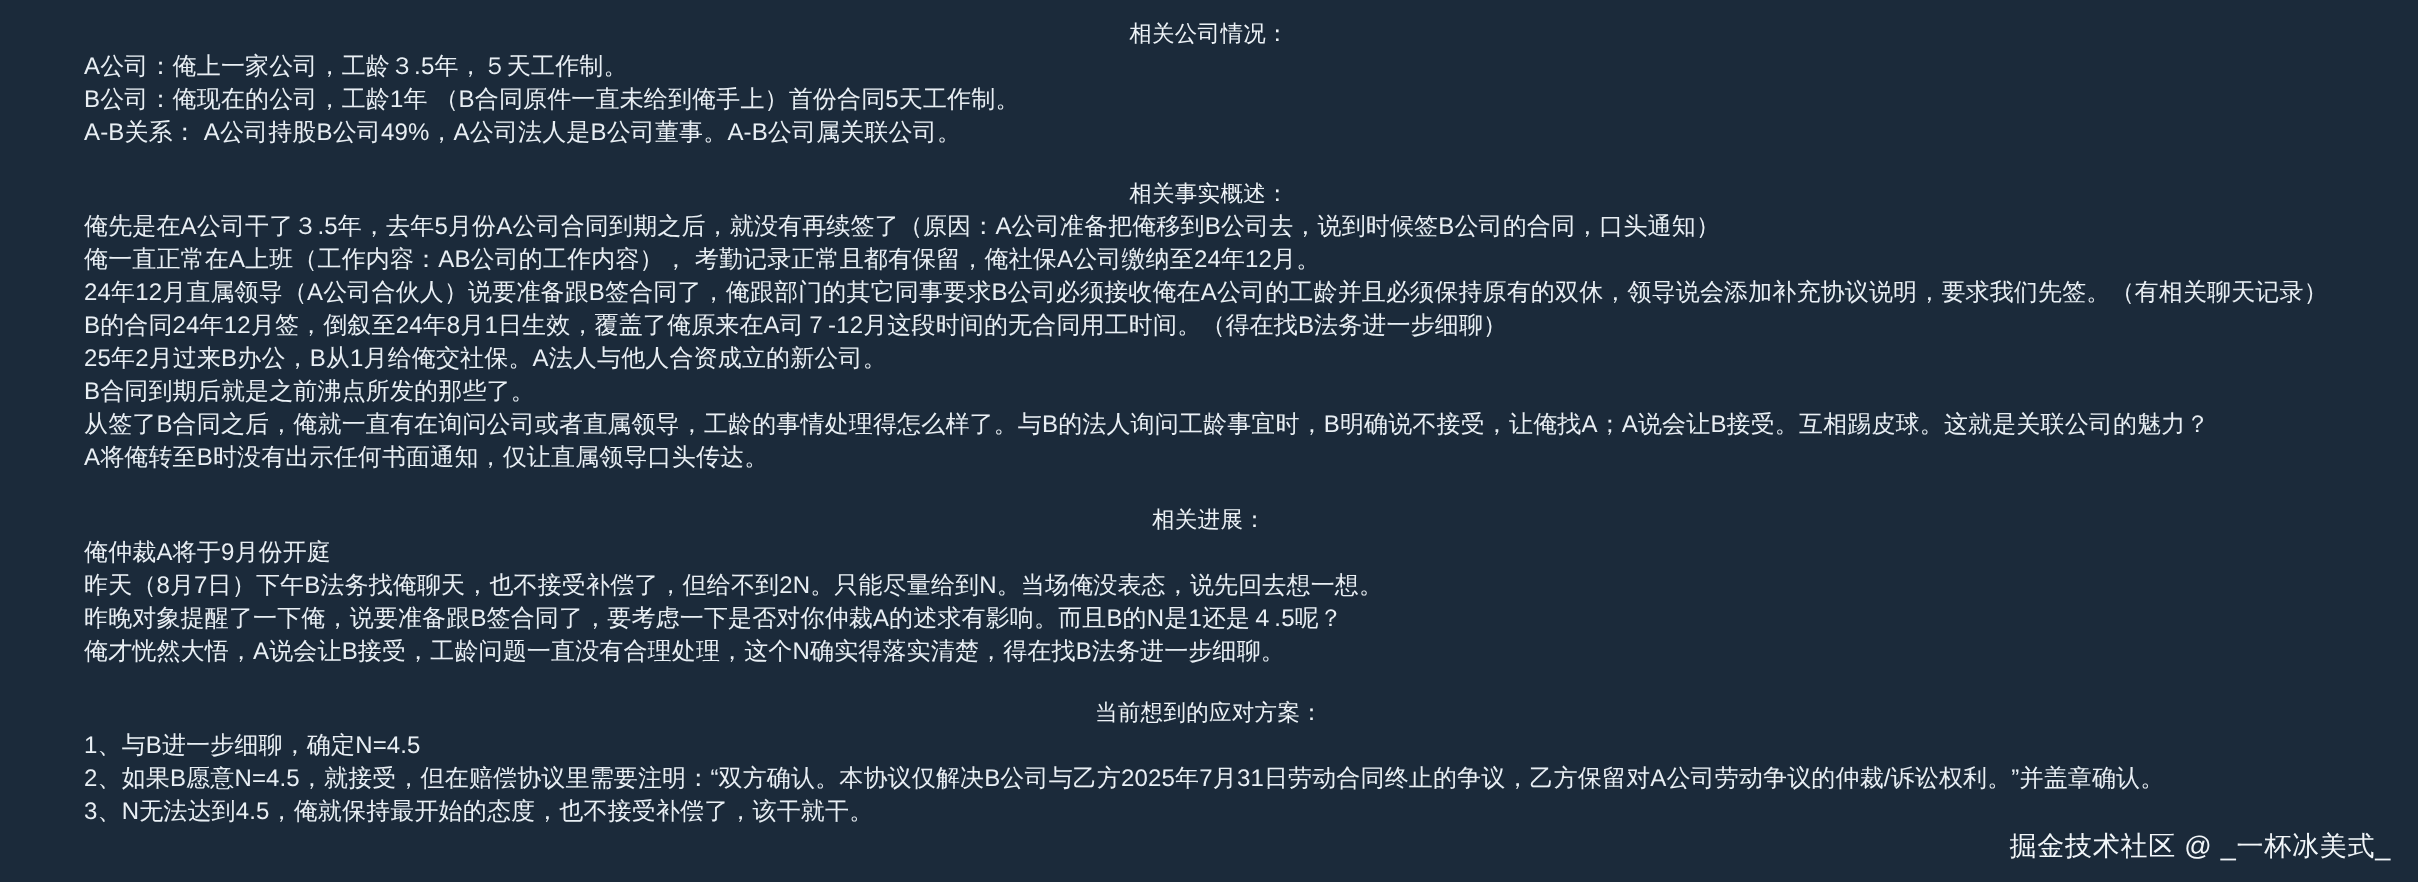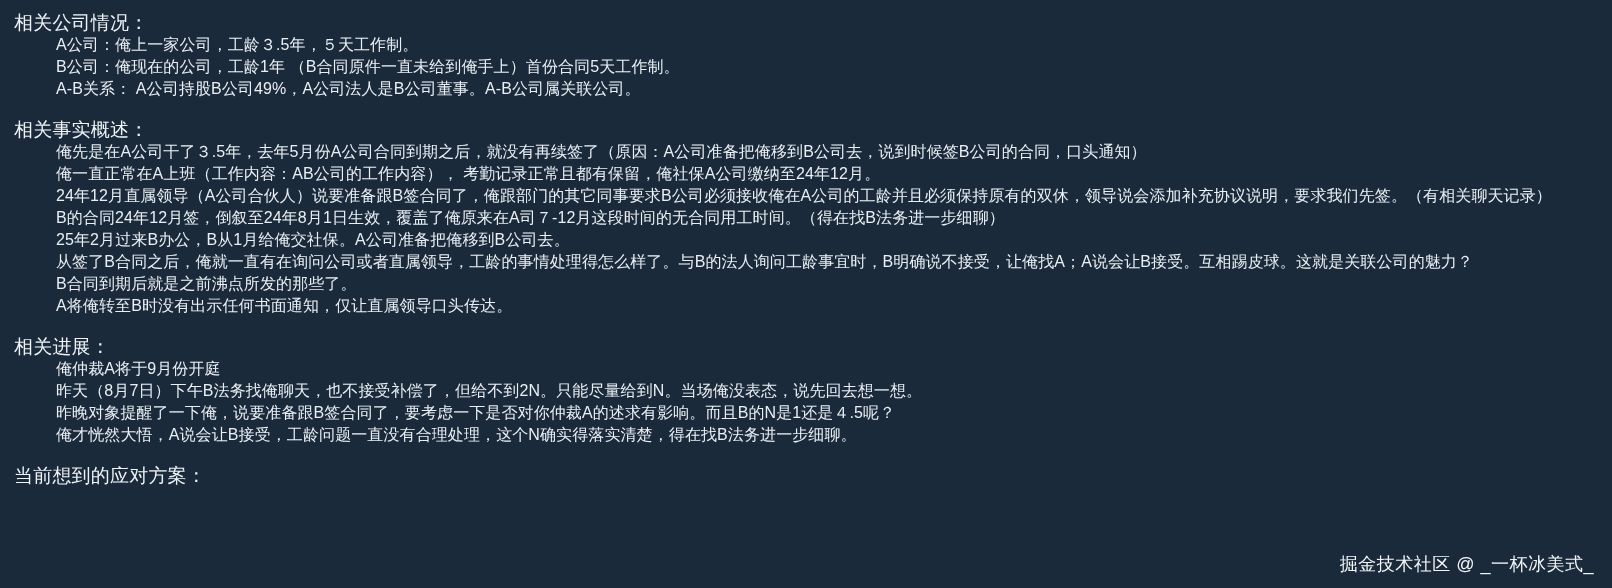--- a/index.html
+++ b/index.html
@@ -18,24 +18,25 @@
     position: relative;
     width: 1612px;
     height: 588px;
     box-sizing: border-box;
     padding: 12px 14px 0 14px;
   }
   .section {
     margin: 0 0 8px 0;
   }
   .section-title {
-    font-size: 19px;
+    font-size: 15px;
     line-height: 22px;
     color: #eef3f7;
     letter-spacing: 0.2px;
+    text-align: center;
   }
   .lines {
     margin: 0;
     padding: 0;
     list-style: none;
   }
   .line {
     font-size: 16px;
     line-height: 22px;
     color: #e9eff4;
@@ -73,40 +74,45 @@
 
   <div class="spacer"></div>
 
   <div class="section">
     <div class="section-title">相关事实概述：</div>
     <ul class="lines">
       <li class="line">俺先是在A公司干了３.5年，去年5月份A公司合同到期之后，就没有再续签了（原因：A公司准备把俺移到B公司去，说到时候签B公司的合同，口头通知）</li>
       <li class="line">俺一直正常在A上班（工作内容：AB公司的工作内容）， 考勤记录正常且都有保留，俺社保A公司缴纳至24年12月。</li>
       <li class="line">24年12月直属领导（A公司合伙人）说要准备跟B签合同了，俺跟部门的其它同事要求B公司必须接收俺在A公司的工龄并且必须保持原有的双休，领导说会添加补充协议说明，要求我们先签。（有相关聊天记录）</li>
       <li class="line">B的合同24年12月签，倒叙至24年8月1日生效，覆盖了俺原来在A司７‑12月这段时间的无合同用工时间。（得在找B法务进一步细聊）</li>
-      <li class="line">25年2月过来B办公，B从1月给俺交社保。A公司准备把俺移到B公司去。</li>
+      <li class="line">25年2月过来B办公，B从1月给俺交社保。A法人与他人合资成立的新公司。</li>
+      <li class="line">B合同到期后就是之前沸点所发的那些了。</li>
       <li class="line">从签了B合同之后，俺就一直有在询问公司或者直属领导，工龄的事情处理得怎么样了。与B的法人询问工龄事宜时，B明确说不接受，让俺找A；A说会让B接受。互相踢皮球。这就是关联公司的魅力？</li>
-      <li class="line">B合同到期后就是之前沸点所发的那些了。</li>
       <li class="line">A将俺转至B时没有出示任何书面通知，仅让直属领导口头传达。</li>
     </ul>
   </div>
 
   <div class="spacer"></div>
 
   <div class="section">
     <div class="section-title">相关进展：</div>
     <ul class="lines">
       <li class="line">俺仲裁A将于9月份开庭</li>
       <li class="line">昨天（8月7日）下午B法务找俺聊天，也不接受补偿了，但给不到2N。只能尽量给到N。当场俺没表态，说先回去想一想。</li>
       <li class="line">昨晚对象提醒了一下俺，说要准备跟B签合同了，要考虑一下是否对你仲裁A的述求有影响。而且B的N是1还是４.5呢？</li>
       <li class="line">俺才恍然大悟，A说会让B接受，工龄问题一直没有合理处理，这个N确实得落实清楚，得在找B法务进一步细聊。</li>
     </ul>
   </div>
 
   <div class="spacer"></div>
 
   <div class="section">
     <div class="section-title">当前想到的应对方案：</div>
+    <ul class="lines">
+      <li class="line">1、与B进一步细聊，确定N=4.5</li>
+      <li class="line">2、如果B愿意N=4.5，就接受，但在赔偿协议里需要注明：“双方确认。本协议仅解决B公司与乙方2025年7月31日劳动合同终止的争议，乙方保留对A公司劳动争议的仲裁/诉讼权利。”并盖章确认。</li>
+      <li class="line">3、N无法达到4.5，俺就保持最开始的态度，也不接受补偿了，该干就干。</li>
+    </ul>
   </div>
 
   <div class="watermark">掘金技术社区 @ _一杯冰美式_</div>
 
 </div>
 
 </body></html>

